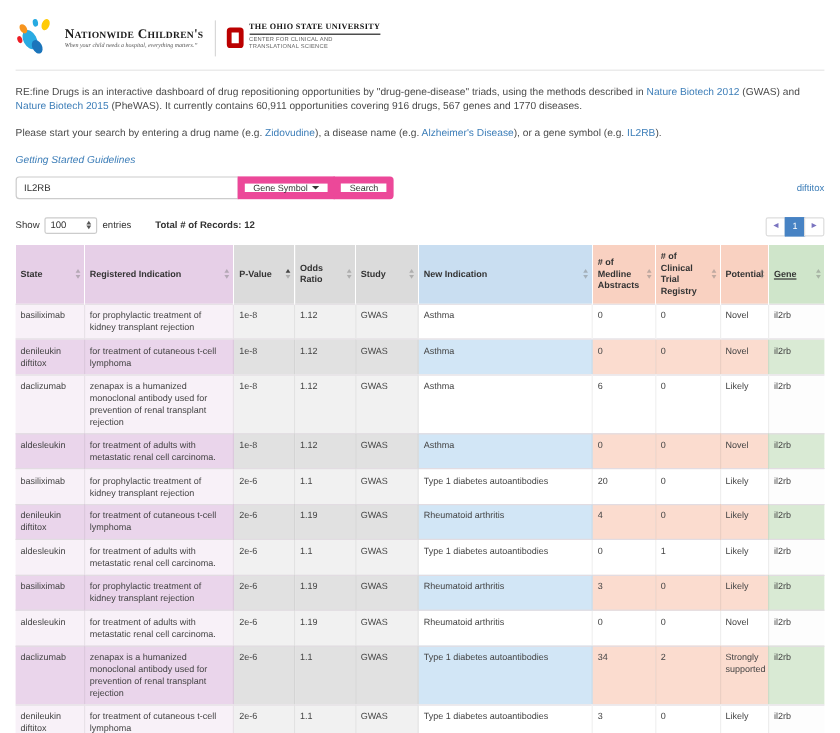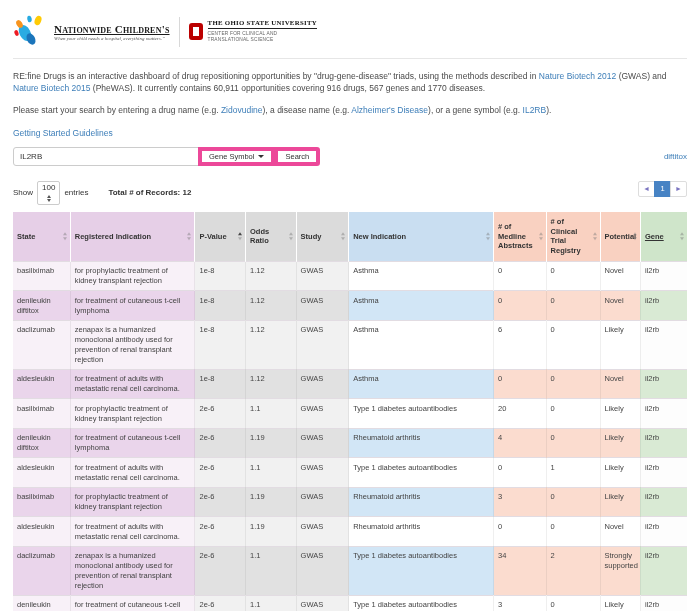--- a/index.html
+++ b/index.html
@@ -16,69 +16,69 @@
   h1.page-title {
     font-weight: normal; color:#3d7eb8; max-width: 315px;
     font-size: 13.5px; line-height: 1.6; margin-top: 2px;
   }
   h1.page-title .t-main { font-size: 17.5px; }
   .logo-group { display:flex; align-items:center; gap:9px; margin-top:4px; }
   .logo-divider { width:1px; height:30px; background:#d8d8d8; }
   .nw-logo { display:flex; align-items:center; gap:3px; }
   .nw-text .nw-name {
     font-family:"Liberation Serif", serif; font-variant:small-caps;
-    font-size:11px; letter-spacing:.2px; color:#1a1a1a; font-weight:600;text-decoration:underline;
+    font-size:11px; letter-spacing:.2px; color:#1a1a1a; font-weight:600;
   }
   .nw-text .nw-tagline {
     font-family:"Liberation Serif", serif; font-style:italic;
     font-size:5px; color:#555; margin-top:1px;
   }
   .osu-logo { display:flex; align-items:center; gap:5px; }
   .osu-o { width:14px; height:17px; border:4px solid #bb0000; border-radius:3px; }
   .osu-name {
     font-family:"Liberation Serif", serif; font-weight:bold; font-size:6.8px;
     letter-spacing:.3px; color:#111; text-transform:uppercase;
     border-bottom:1px solid #222; padding-bottom:1.5px; margin-bottom:2px;
   }
   .osu-sub { font-size:4.8px; color:#666; letter-spacing:.2px; line-height:1.35; }
 
   .rule { border:none; border-top:1px solid #e6e6e6; margin:9px 0 11px 0; }
 
   
   .intro p { color:#4a4a4a; line-height:1.45; margin-bottom:9px; }
   a.lnk { color:#3d7eb8; text-decoration:none; cursor:pointer; }
-  .guidelines { display:inline-block; margin:3px 0 9px 0; font-size:8.5px; }
+  .guidelines { display:inline-block; margin:3px 0 9px 0; font-size:8.5px;font-style:italic; }
 
   
   .search-row { display:flex; justify-content:space-between; align-items:center; }
   .input-group { display:flex; align-items:stretch; }
   .search-input {
     width:186px; height:19px; font-size:8px; padding:2px 6px; color:#333;
     border:1px solid #ccc; border-radius:3px 0 0 3px; outline:none;
     font-family:"Liberation Sans", sans-serif;
   }
   .btn {
     height:19px; font-size:7.5px; color:#333; background:#fff;
-    border:4px solid #ec4899; margin-left:-1px; padding:0 7px; cursor:pointer;
+    border:6px solid #ec4899; margin-left:-1px; padding:0 7px; cursor:pointer;
     font-family:"Liberation Sans", sans-serif; display:flex; align-items:center;
   }
   .btn.last { border-radius:0 3px 3px 0; }
   .caret {
     display:inline-block; width:0; height:0; margin-left:4px;
     border-left:3px solid transparent; border-right:3px solid transparent;
     border-top:3.5px solid #333;
   }
   .advanced { font-size:8px; }
 
   
   .controls-row { display:flex; justify-content:space-between; align-items:flex-start; margin-top:15px; font-size:8px; }
   .show-entries { display:flex; align-items:center; gap:4px; }
   .entries-select {
-    display:inline-flex; align-items:center; gap:3px; border:1px solid #ccc;
-    border-radius:2px; padding:1.5px 4px; cursor:pointer; background:#fff;flex-direction:column;
+    display:inline-flex; align-items:center; gap:17px; border:1px solid #ccc;
+    border-radius:2px; padding:1.5px 4px; cursor:pointer; background:#fff;
   }
   .updown { display:flex; flex-direction:column; gap:1px; }
   .updown i { display:block; width:0; height:0; border-left:2.5px solid transparent; border-right:2.5px solid transparent; }
   .updown i.u { border-bottom:3px solid #555; }
   .updown i.d { border-top:3px solid #555; }
   .records { font-weight:bold; margin-left:16px; }
   .pagination { display:flex; }
   .page-btn {
     min-width:17px; height:16px; display:flex; align-items:center; justify-content:center;
     border:1px solid #ddd; background:#fff; color:#7a74c0; font-size:7px;

